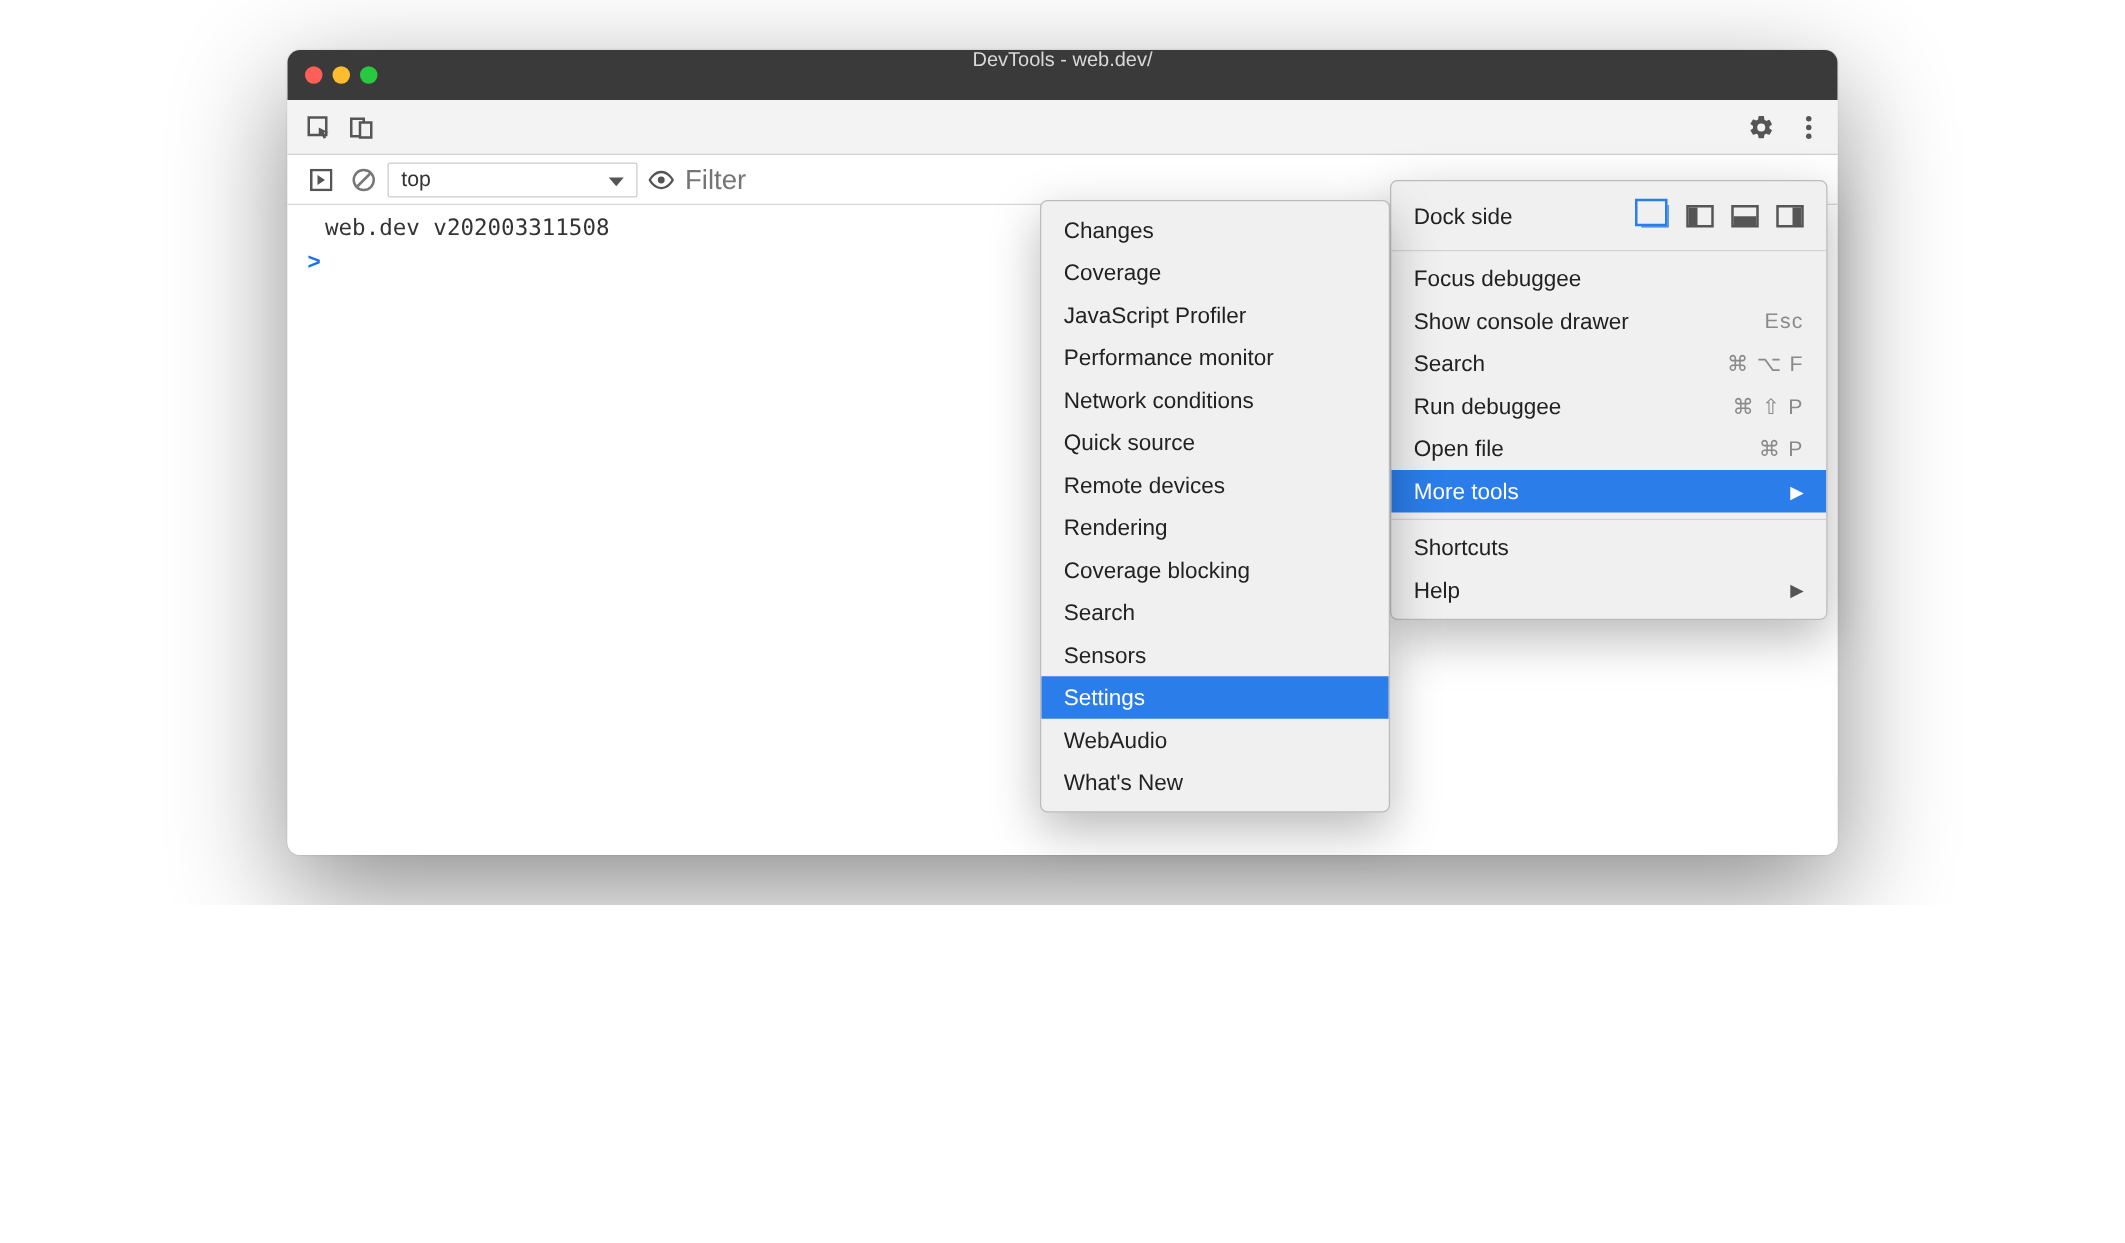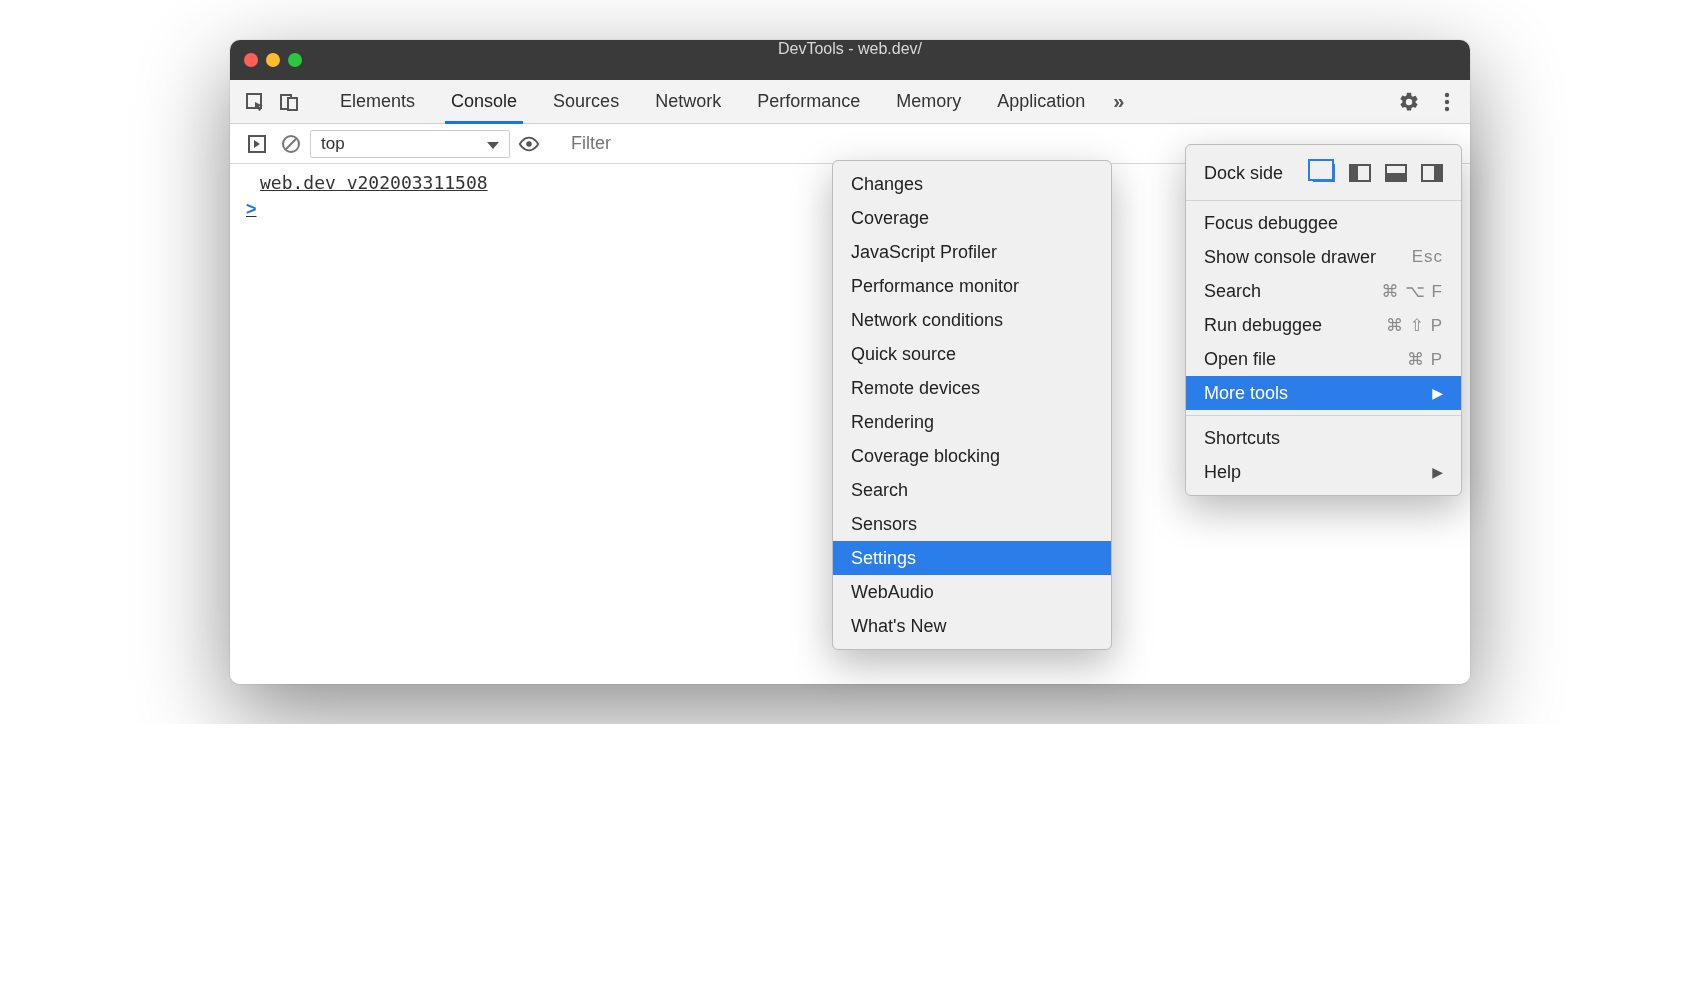--- a/index.html
+++ b/index.html
@@ -87,54 +87,52 @@
   .context-select::after{
     content:"";
     position:absolute; right:10px; top:50%; transform:translateY(-30%);
     border-left:6px solid transparent;
     border-right:6px solid transparent;
     border-top:7px solid #555;
   }
   .filter-input {
     flex:1;
     border:none;
-    font-size:18px;
+    font-size:22px;
     color:#888;
     height:28px;
     outline:none;
     background:transparent;
-    margin-left:23px;
   }
   
   .console-body {
     min-height:520px;
     padding:6px 12px 30px 12px;
     font-family: Menlo, Consolas, monospace;
     font-size:18px;
     color:#333;
     background:#fff;
     border-bottom-left-radius:10px;
     border-bottom-right-radius:10px;
-    text-decoration:underline;
   }
   .log-line { padding:2px 0 6px 18px; font-family:Menlo,Consolas,monospace; }
   .prompt { color:#1a73e8; font-weight:bold; padding-left:4px;}
   
   .menu {
     position:absolute;
     background:#f0f0f0;
     border:1px solid #bcbcbc;
     border-radius:6px;
     box-shadow:0 14px 40px rgba(0,0,0,.28);
     font-size:18px;
     color:#222;
     overflow:hidden;
     z-index:20;
   }
-  .menu.main { top:104px; right:8px; width:277px; padding:6px 0; }
+  .menu.main { top:104px; right:8px; width:350px; padding:6px 0; }
   .menu-row {
     display:flex;
     align-items:center;
     justify-content:space-between;
     padding:6px 18px;
     height:34px;
   }
   .menu-row.dock { height:44px; }
   .menu-row .shortcut { color:#8a8a8a; font-size:17px; letter-spacing:1px; }
   .menu-row.interact { cursor:default; }
@@ -191,32 +189,20 @@
           <path d="M10 10 L18 14 L14 14 L16 18 L14 19 L12 15 L10 17 Z" fill="#555"></path>
         </svg>
     </div>
     <div class="icon-btn">
       <svg width="20" height="20" viewBox="0 0 20 20">
           <rect x="2" y="3" width="10" height="14" fill="none" stroke="#555" stroke-width="2"></rect>
           <rect x="9" y="6" width="9" height="12" fill="#f3f3f3" stroke="#555" stroke-width="2"></rect>
         </svg>
     </div>
 
-    <div class="tabs">
-      <div class="tab">Elements</div>
-      <div class="tab active">Console</div>
-      <div class="tab">Sources</div>
-      <div class="tab">Network</div>
-      <div class="tab">Performance</div>
-      <div class="tab">Memory</div>
-      <div class="tab">Application</div>
-      <div class="tab" style="padding:0 10px">
-          <span class="chevrons">»</span>
-        </div>
-    </div>
 
     <div class="right">
       <div class="icon-btn">
         <svg width="22" height="22" viewBox="0 0 24 24">
             <path fill="#555" d="M19.14,12.94a7.14,7.14,0,0,0,.05-.94,7.14,7.14,0,0,0-.05-.94l2.03-1.58a.5.5,0,0,0,.12-.64l-1.92-3.32a.5.5,0,0,0-.6-.22l-2.39.96a7.03,7.03,0,0,0-1.62-.94l-.36-2.54A.5.5,0,0,0,13.9,2h-3.8a.5.5,0,0,0-.49.42L9.25,4.96a7.03,7.03,0,0,0-1.62.94l-2.39-.96a.5.5,0,0,0-.6.22L2.72,8.48a.5.5,0,0,0,.12.64l2.03,1.58a7.14,7.14,0,0,0-.05.94,7.14,7.14,0,0,0,.05.94L2.84,14.16a.5.5,0,0,0-.12.64l1.92,3.32a.5.5,0,0,0,.6.22l2.39-.96a7.03,7.03,0,0,0,1.62.94l.36,2.54a.5.5,0,0,0,.49.42h3.8a.5.5,0,0,0,.49-.42l.36-2.54a7.03,7.03,0,0,0,1.62-.94l2.39.96a.5.5,0,0,0,.6-.22l1.92-3.32a.5.5,0,0,0-.12-.64ZM12,15.5A3.5,3.5,0,1,1,15.5,12,3.5,3.5,0,0,1,12,15.5Z"></path>
           </svg>
       </div>
       <div class="icon-btn">
         <svg width="6" height="20" viewBox="0 0 6 20">
             <circle cx="3" cy="3" r="2.2" fill="#555"></circle>

